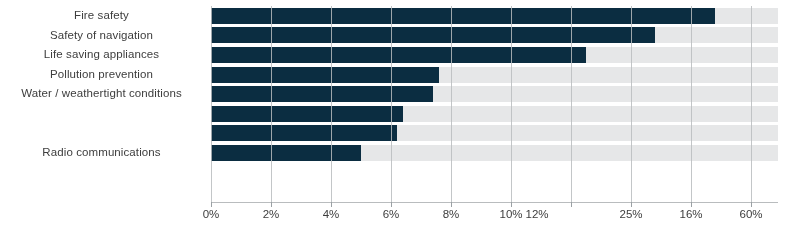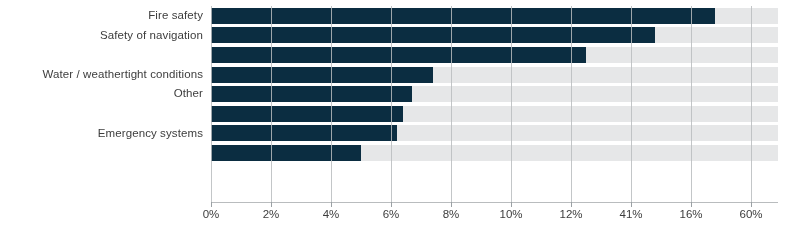--- a/index.html
+++ b/index.html
@@ -45,21 +45,21 @@
     width: 100%;
   }
 
   .row-label {
     position: absolute;
     left: 0;
     top: 0;
     width: 203px;
     height: 19.6px;
     line-height: 19.6px;
-    text-align: right;
+    text-align: center;
     font-size: 11.5px;
     color: #3d3d3d;
     white-space: nowrap;
     letter-spacing: 0.1px;
   }
 
   .track {
     position: absolute;
     left: 211px;
     top: 1.8px;
@@ -141,43 +141,44 @@
           <div class="row-label">Fire safety</div>
           <div class="track" style="width: 567px; background: rgb(230, 231, 232);"></div>
           <div class="bar" style="width: 504px; background: rgb(11, 45, 65);"></div>
         </div>
         <div class="row">
           <div class="row-label">Safety of navigation</div>
           <div class="track" style="width: 567px; background: rgb(230, 231, 232);"></div>
           <div class="bar" style="width: 444px; background: rgb(11, 45, 65);"></div>
         </div>
         <div class="row">
+          <div class="row-label">Life saving appliances</div>
           <div class="track" style="width: 567px; background: rgb(230, 231, 232);"></div>
           <div class="bar" style="width: 375px; background: rgb(11, 45, 65);"></div>
         </div>
         <div class="row">
+          <div class="row-label">Pollution prevention</div>
+          <div class="track" style="width: 567px; background: rgb(230, 231, 232);"></div>
+          <div class="bar" style="width: 228px; background: rgb(11, 45, 65);"></div>
+        </div>
+        <div class="row">
           <div class="row-label">Water / weathertight conditions</div>
           <div class="track" style="width: 567px; background: rgb(230, 231, 232);"></div>
           <div class="bar" style="width: 222px; background: rgb(11, 45, 65);"></div>
         </div>
         <div class="row">
-          <div class="row-label">Other</div>
-          <div class="track" style="width: 567px; background: rgb(230, 231, 232);"></div>
-          <div class="bar" style="width: 201px; background: rgb(11, 45, 65);"></div>
-        </div>
-        <div class="row">
           <div class="track" style="width: 567px; background: rgb(230, 231, 232);"></div>
           <div class="bar" style="width: 192px; background: rgb(11, 45, 65);"></div>
         </div>
         <div class="row">
-          <div class="row-label">Emergency systems</div>
           <div class="track" style="width: 567px; background: rgb(230, 231, 232);"></div>
           <div class="bar" style="width: 186px; background: rgb(11, 45, 65);"></div>
         </div>
         <div class="row">
+          <div class="row-label">Radio communications</div>
           <div class="track" style="width: 567px; background: rgb(230, 231, 232);"></div>
           <div class="bar" style="width: 150px; background: rgb(11, 45, 65);"></div>
         </div>
       </div>
 
     <div class="gridlines">
         <div class="gridline zero" style="left: 211px; background: rgb(185, 188, 190);"></div>
         <div class="gridline" style="left: 271px; background: rgb(185, 188, 190);"></div>
         <div class="gridline" style="left: 331px; background: rgb(185, 188, 190);"></div>
         <div class="gridline" style="left: 391px; background: rgb(185, 188, 190);"></div>
@@ -200,22 +201,22 @@
       <div class="tick-label" style="left: 271px;">2%</div>
       <div class="tick-mark" style="left: 331px;"></div>
       <div class="tick-label" style="left: 331px;">4%</div>
       <div class="tick-mark" style="left: 391px;"></div>
       <div class="tick-label" style="left: 391px;">6%</div>
       <div class="tick-mark" style="left: 451px;"></div>
       <div class="tick-label" style="left: 451px;">8%</div>
       <div class="tick-mark" style="left: 511px;"></div>
       <div class="tick-label" style="left: 511px;">10%</div>
       <div class="tick-mark" style="left: 571px;"></div>
-      <div class="tick-label" style="left: 571px;">12%</div>
+      <div class="tick-label" style="left: 537px;">12%</div>
       <div class="tick-mark" style="left: 631px;"></div>
-      <div class="tick-label" style="left: 631px;">41%</div>
+      <div class="tick-label" style="left: 631px;">25%</div>
       <div class="tick-mark" style="left: 691px;"></div>
       <div class="tick-label" style="left: 691px;">16%</div>
       <div class="tick-mark" style="left: 751px;"></div>
       <div class="tick-label" style="left: 751px;">60%</div>
     </div>
 
 </div>
 
 </body></html>

